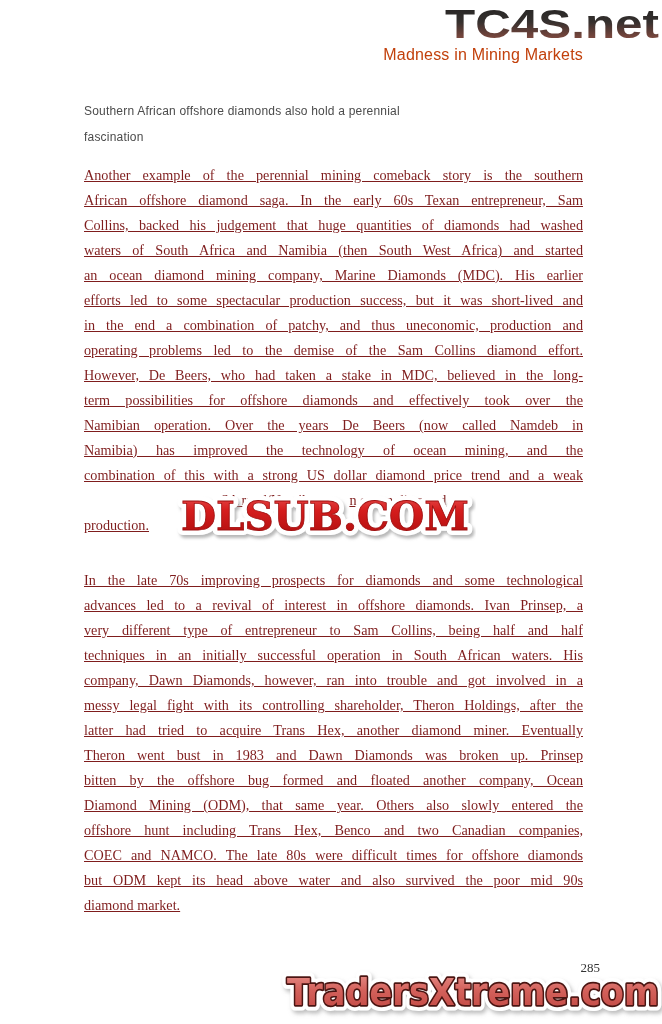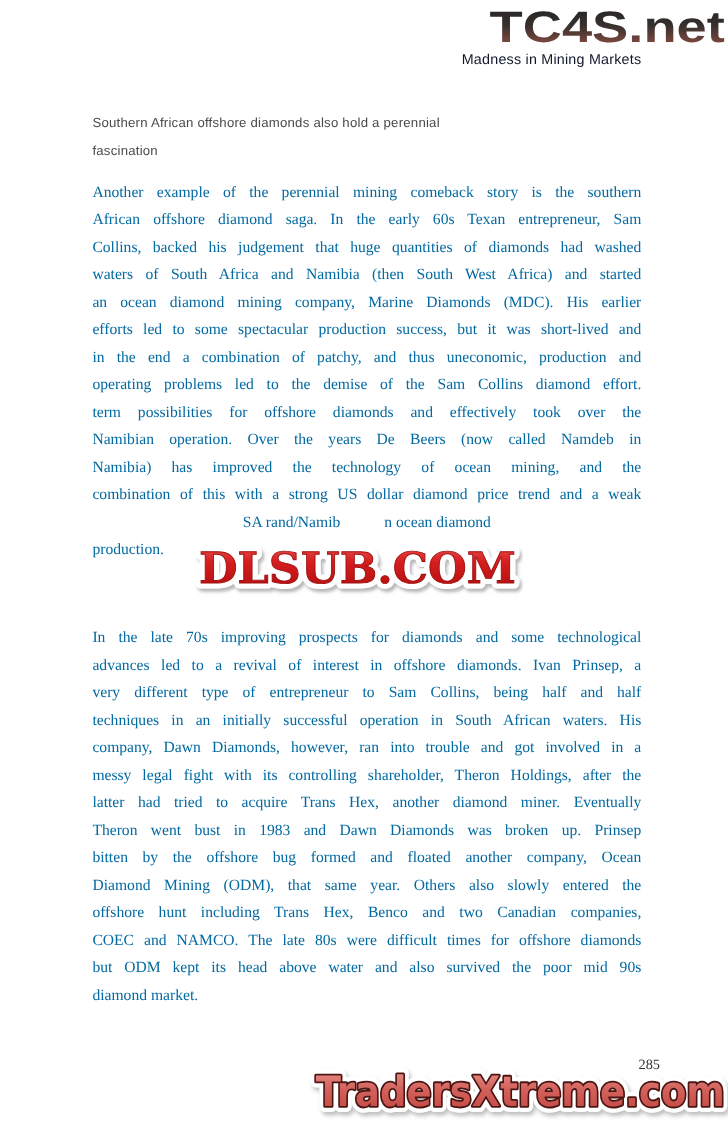--- a/index.html
+++ b/index.html
@@ -4,32 +4,32 @@
 <style>
   html,body{margin:0;padding:0;}
   body{
     width:662px;height:1024px;background:#ffffff;position:relative;
     font-family:"Liberation Serif",serif;overflow:hidden;
   }
   
   .running-title{
     position:absolute;top:46px;right:79px;
     font-family:"Liberation Sans",sans-serif;
-    font-size:13px;color:#0f172a;letter-spacing:.2px;
+    font-size:16px;color:#c2410c;letter-spacing:.2px;
   }
   
   .logo-tc4s{position:absolute;top:1px;left:443px;width:218px;height:46px;}
   
   .heading{
     position:absolute;left:84px;top:99px;width:512px;
     font-family:"Liberation Sans",sans-serif;
     font-size:12px;line-height:25.5px;color:#4b4b4b;letter-spacing:.2px;
   }
   
-  .para{position:absolute;left:84px;width:499px;color:#0369a1;}
+  .para{position:absolute;left:84px;width:499px;color:#7f1d1d;text-decoration:underline;}
   #p1{top:163px;}
   #p2{top:568px;}
   .jline{
     height:25px;line-height:25px;font-size:14.2px;overflow:hidden;
     text-align:justify;text-align-last:justify;
   }
   .jline.plain{text-align:justify;text-align-last:left;}
   .jline.split{display:flex;justify-content:center;text-align:left;text-align-last:left;gap:40px;}
   
   .page-number{
@@ -65,20 +65,21 @@
 
 <div class="para" id="p1">
   <div class="jline">Another example of the perennial mining comeback story is the southern</div>
   <div class="jline">African offshore diamond saga. In the early 60s Texan entrepreneur, Sam</div>
   <div class="jline">Collins, backed his judgement that huge quantities of diamonds had washed</div>
   <div class="jline">waters of South Africa and Namibia (then South West Africa) and started</div>
   <div class="jline">an ocean diamond mining company, Marine Diamonds (MDC). His earlier</div>
   <div class="jline">efforts led to some spectacular production success, but it was short-lived and</div>
   <div class="jline">in the end a combination of patchy, and thus uneconomic, production and</div>
   <div class="jline">operating problems led to the demise of the Sam Collins diamond effort.</div>
+  <div class="jline">However, De Beers, who had taken a stake in MDC, believed in the long-</div>
   <div class="jline">term possibilities for offshore diamonds and effectively took over the</div>
   <div class="jline">Namibian operation. Over the years De Beers (now called Namdeb in</div>
   <div class="jline">Namibia) has improved the technology of ocean mining, and the</div>
   <div class="jline">combination of this with a strong US dollar diamond price trend and a weak</div>
   <div class="jline split">
     <span>SA rand/Namib</span>
     <span>n ocean diamond</span>
   </div>
   <div class="jline plain">production.</div>
 </div>

